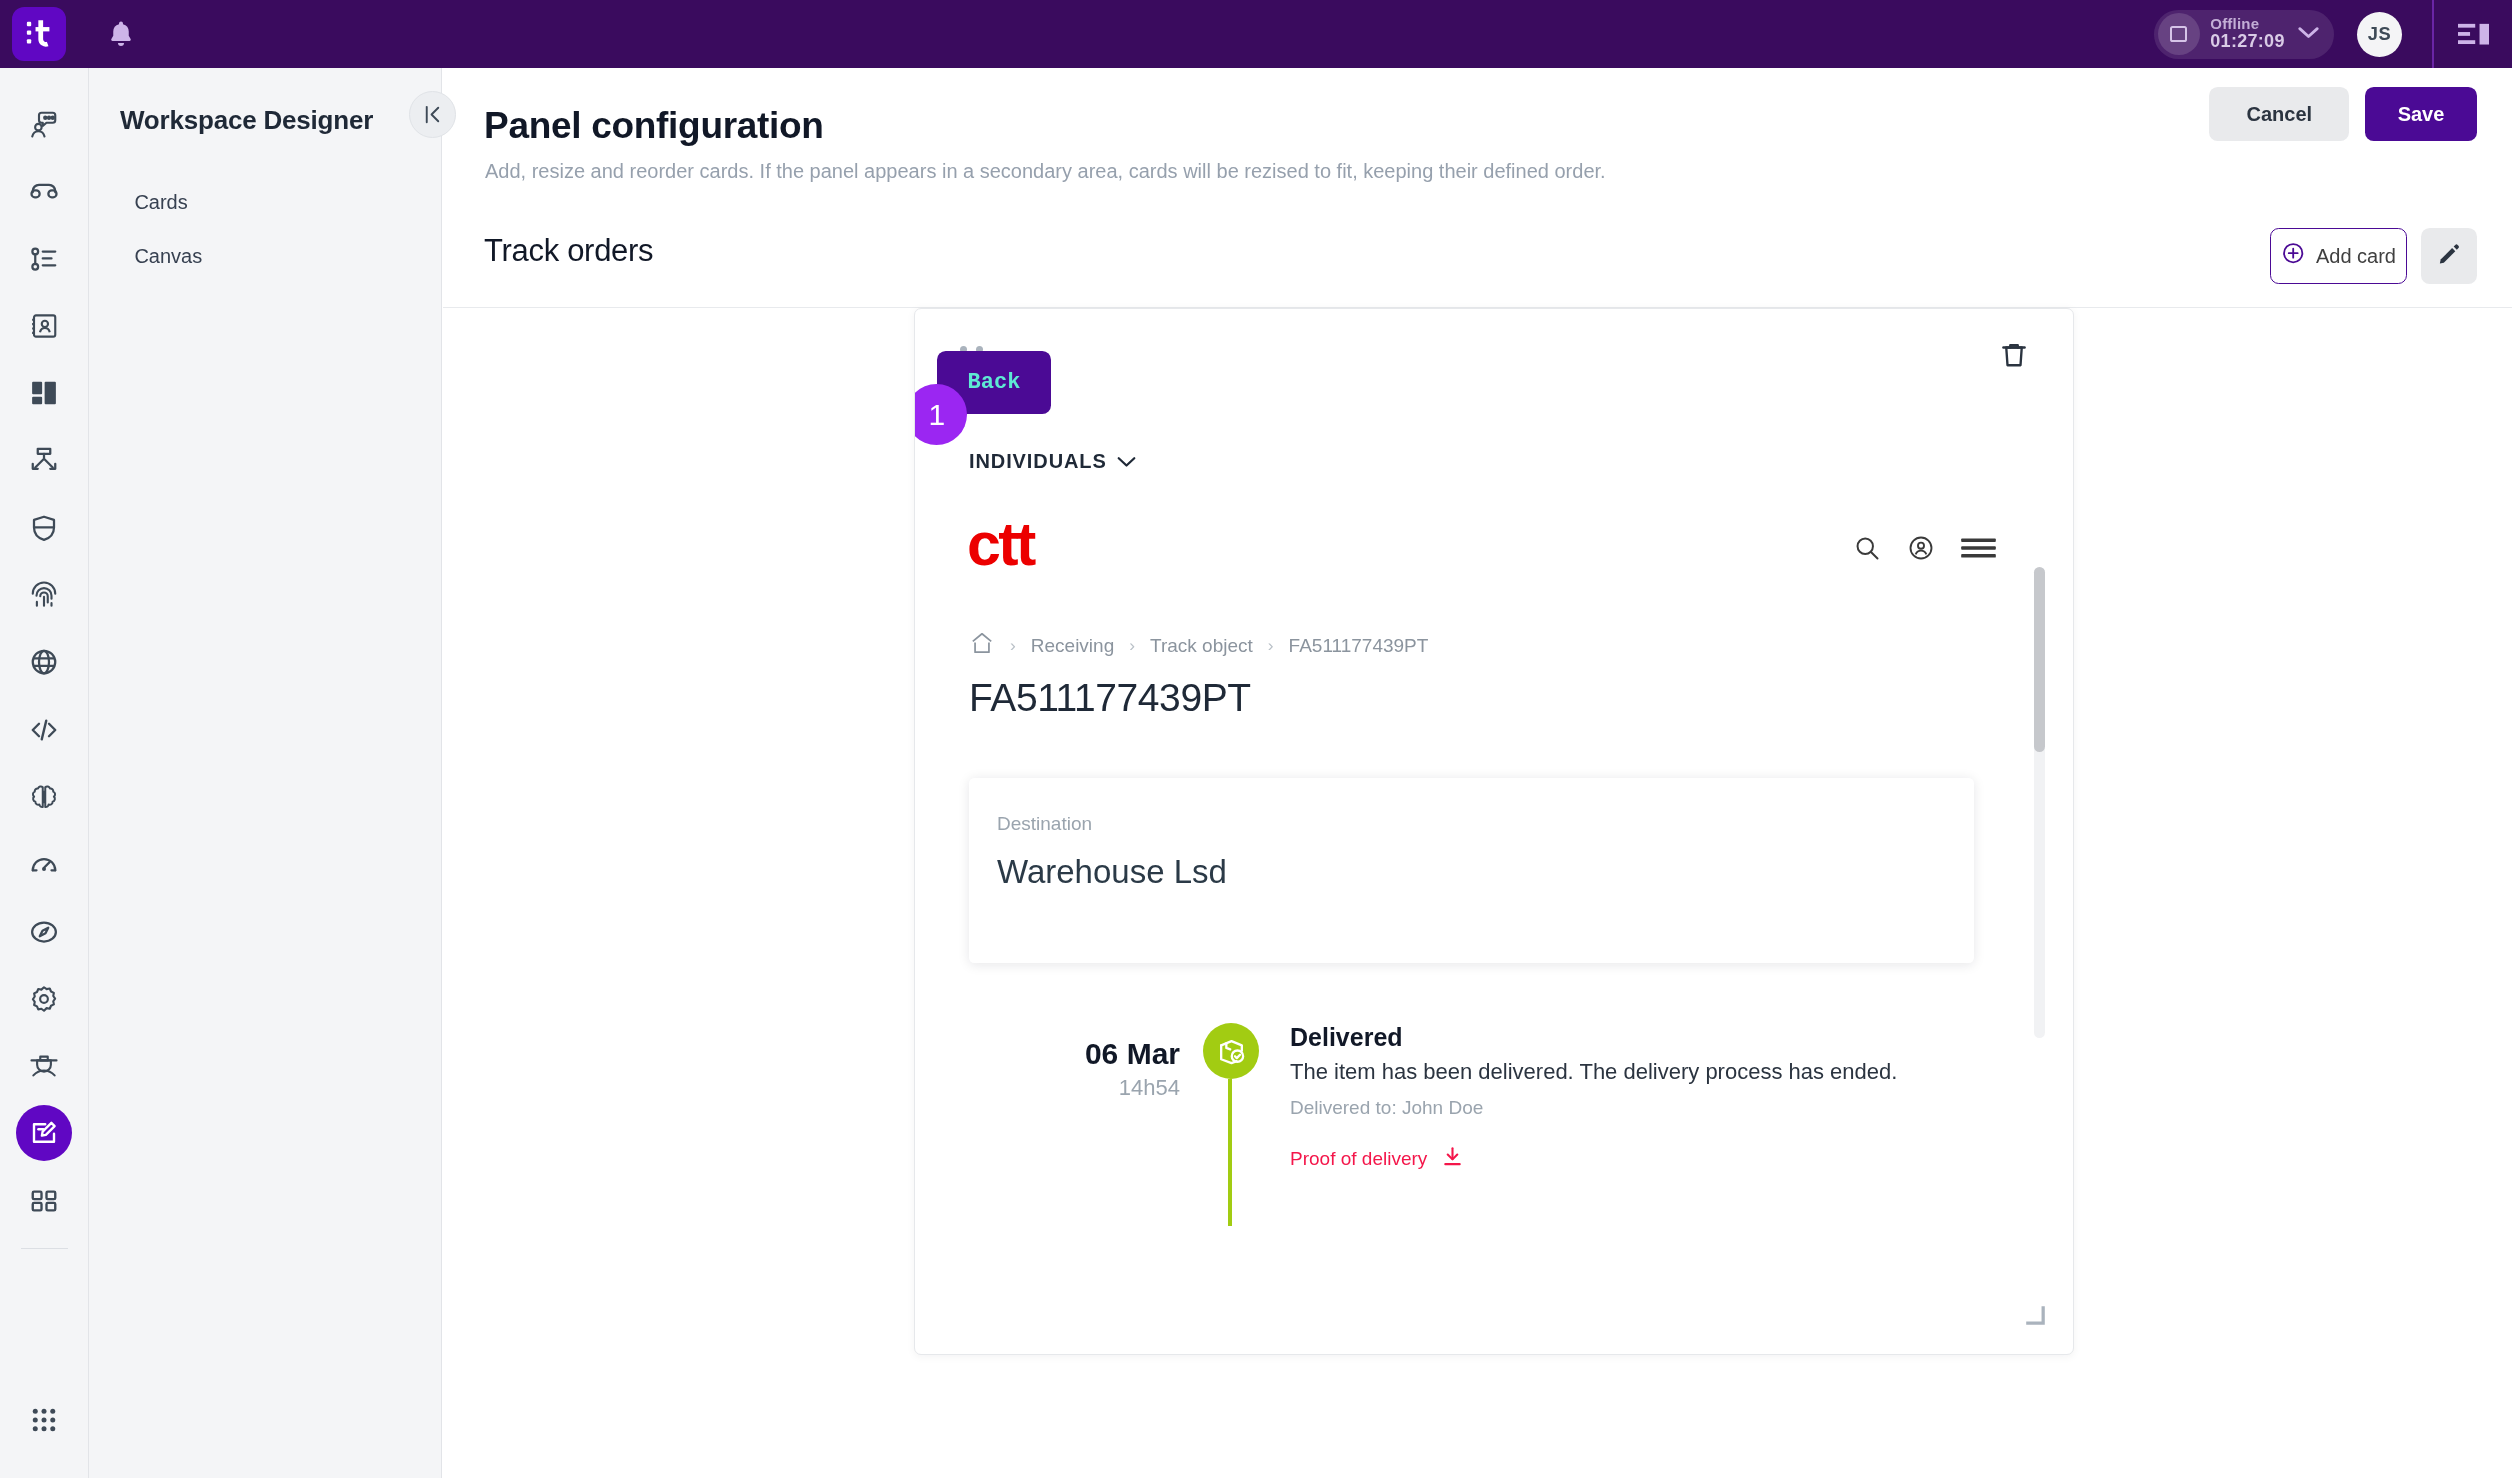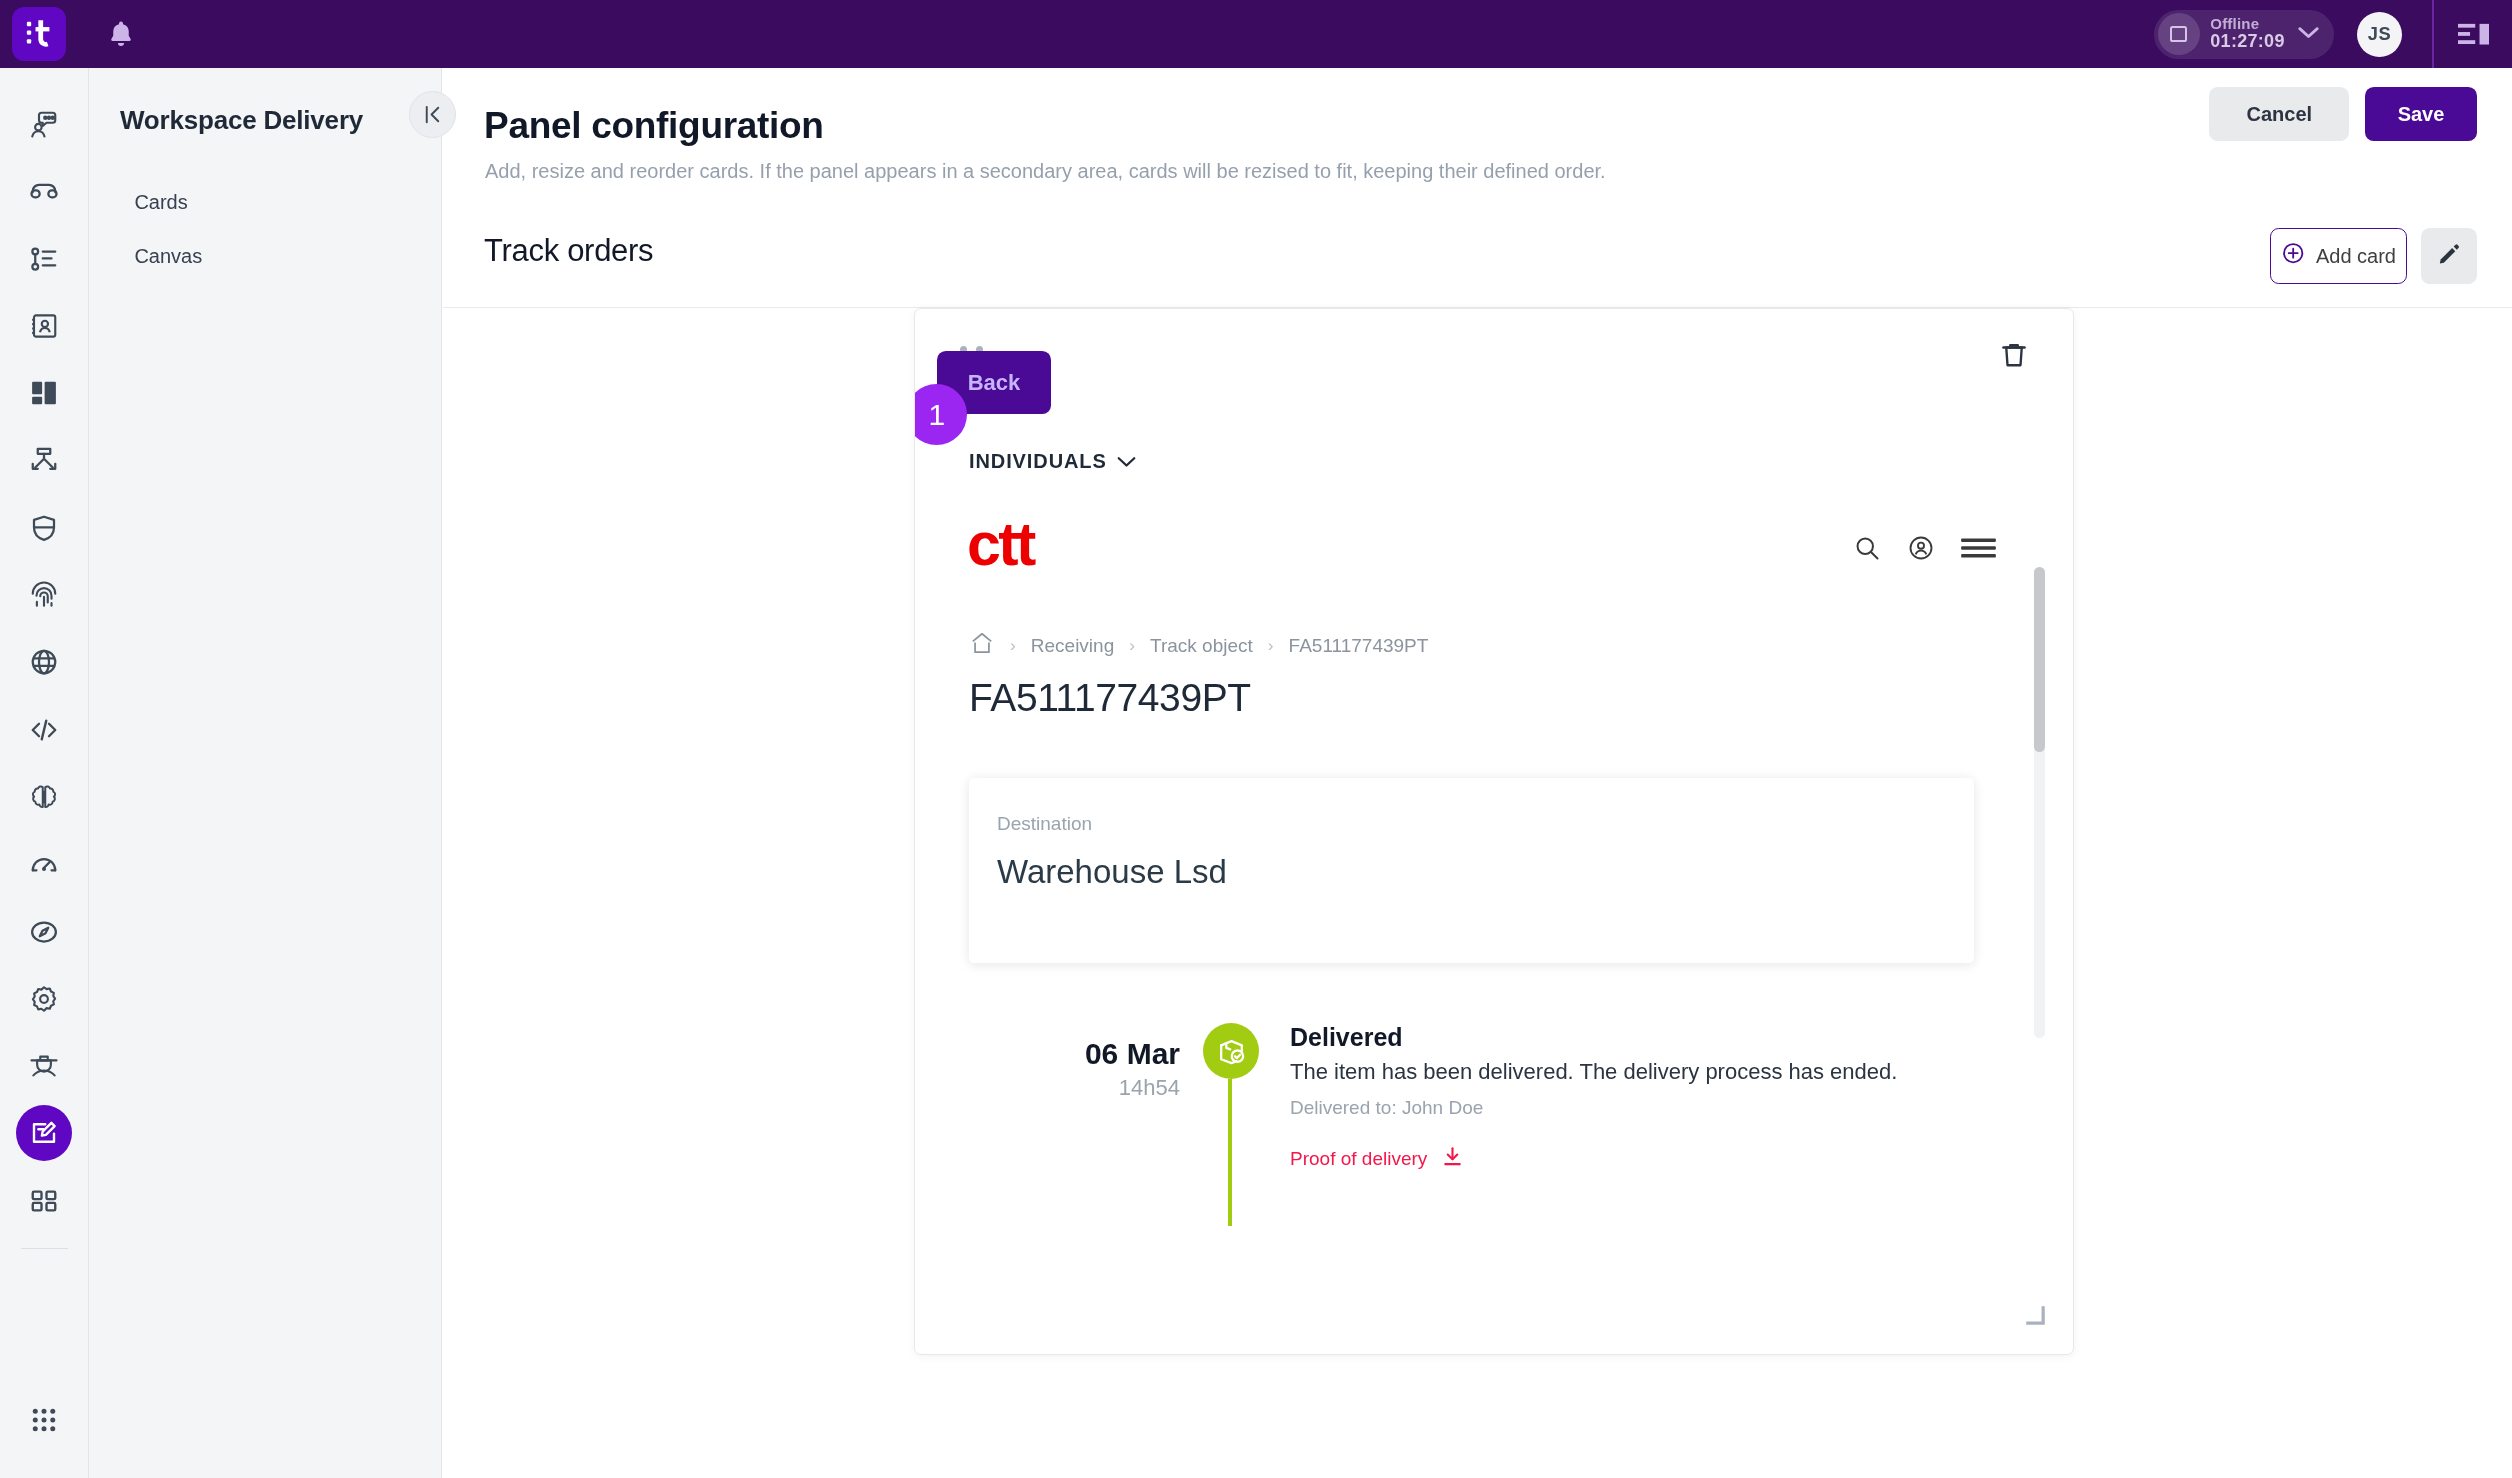--- a/index.html
+++ b/index.html
@@ -173,23 +173,23 @@
   .badge-num {
     position:absolute; left: -8.7px; top: 75px;
     width: 61px; height: 61px; border-radius: 50%;
     background:#9b26f2; color:#ffffff;
     display:flex; align-items:center; justify-content:center;
     font-size: 30px; font-weight: 400; z-index: 9;
   }
   .btn-back {
     position:absolute; left: 22px; top: 42px;
     width: 114px; height: 63px; border-radius: 8.7px;
-    background:#4b0a95; color:#c4b5fd; border:none;
+    background:#4b0a95; color:#5eead4; border:none;
     font-size: 22px; font-weight:700; cursor:pointer; z-index: 8;
-    font-family:Liberation Sans, sans-serif;
+    font-family:Liberation Mono, monospace;
   }
 
   .dcard-body { position:absolute; left:0; top: 103px; right: 0; bottom: 0; }
 
   .individuals {
     position:absolute; left: 54px; top: 38px;
     display:flex; align-items:center; gap: 10.5px;
     font-size: 20px; font-weight:700; letter-spacing: 0.9px; color:#1f2937;
   }
 
@@ -458,21 +458,21 @@
         <circle cx="12" cy="12" r="2"></circle>
         <circle cx="19" cy="12" r="2"></circle>
       <circle cx="5" cy="19" r="2"></circle>
         <circle cx="12" cy="19" r="2"></circle>
         <circle cx="19" cy="19" r="2"></circle>
     </svg>
   </div>
 </div>
 
 <div class="side">
-  <div class="side-title">Workspace Delivery</div>
+  <div class="side-title">Workspace Designer</div>
   <div class="side-nav">
     <div class="side-item">
       <span>Cards</span>
     </div>
     <div class="side-item">
       <span>Canvas</span>
     </div>
   </div>
 </div>
 

